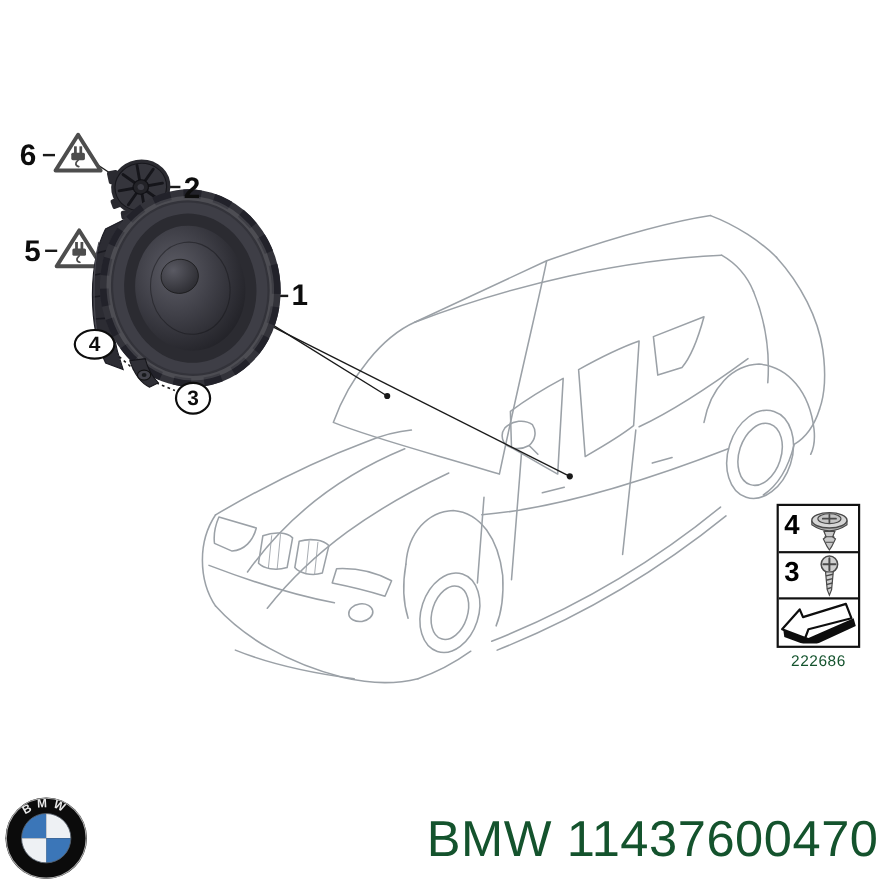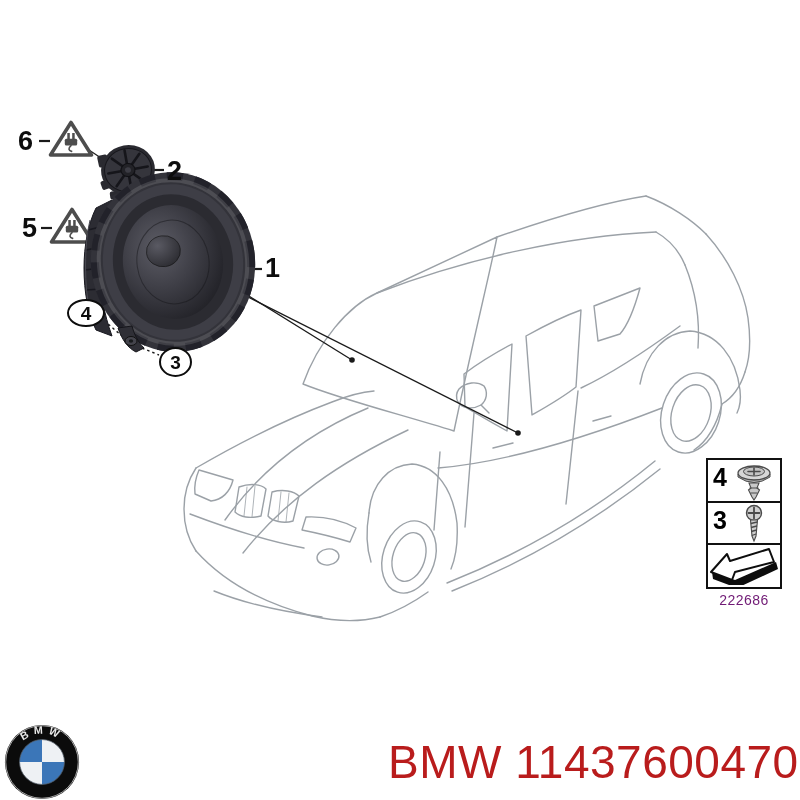--- a/index.html
+++ b/index.html
@@ -12,23 +12,23 @@
            font-weight:700;color:#0d0d0d;font-size:19px;line-height:1;}
   .legend{position:absolute;left:706px;top:458px;width:76px;height:131px;
           border:2px solid #111;background:#fff;box-sizing:border-box;}
   .legend-row{position:relative;width:100%;box-sizing:border-box;}
   .legend-row.r1{height:43px;border-bottom:2px solid #111;}
   .legend-row.r2{height:42px;border-bottom:2px solid #111;}
   .legend-row.r3{height:40px;}
   .legend-num{position:absolute;left:5px;top:5px;font-weight:700;font-size:25px;line-height:1;color:#000;}
   .legend-ico{position:absolute;right:2px;top:1px;}
   .drawing-no{position:absolute;left:698px;top:592px;width:92px;text-align:center;
-              font-size:14px;color:#701a75;letter-spacing:.5px;}
+              font-size:14px;color:#14532d;letter-spacing:.5px;}
   .part-title{position:absolute;left:388px;top:735px;width:406px;text-align:right;
-              font-size:46px;color:#b91c1c;letter-spacing:.5px;white-space:nowrap;}
+              font-size:46px;color:#14532d;letter-spacing:.5px;white-space:nowrap;}
   .logo-wrap{position:absolute;left:3px;top:723px;width:78px;height:78px;}
 </style>
 </head>
 <body>
 
 <div class="canvas">
 
   <svg class="art" width="800" height="800" viewBox="0 0 800 800">
     <defs>
       <radialGradient id="coneGrad" cx="38%" cy="36%" r="78%">

